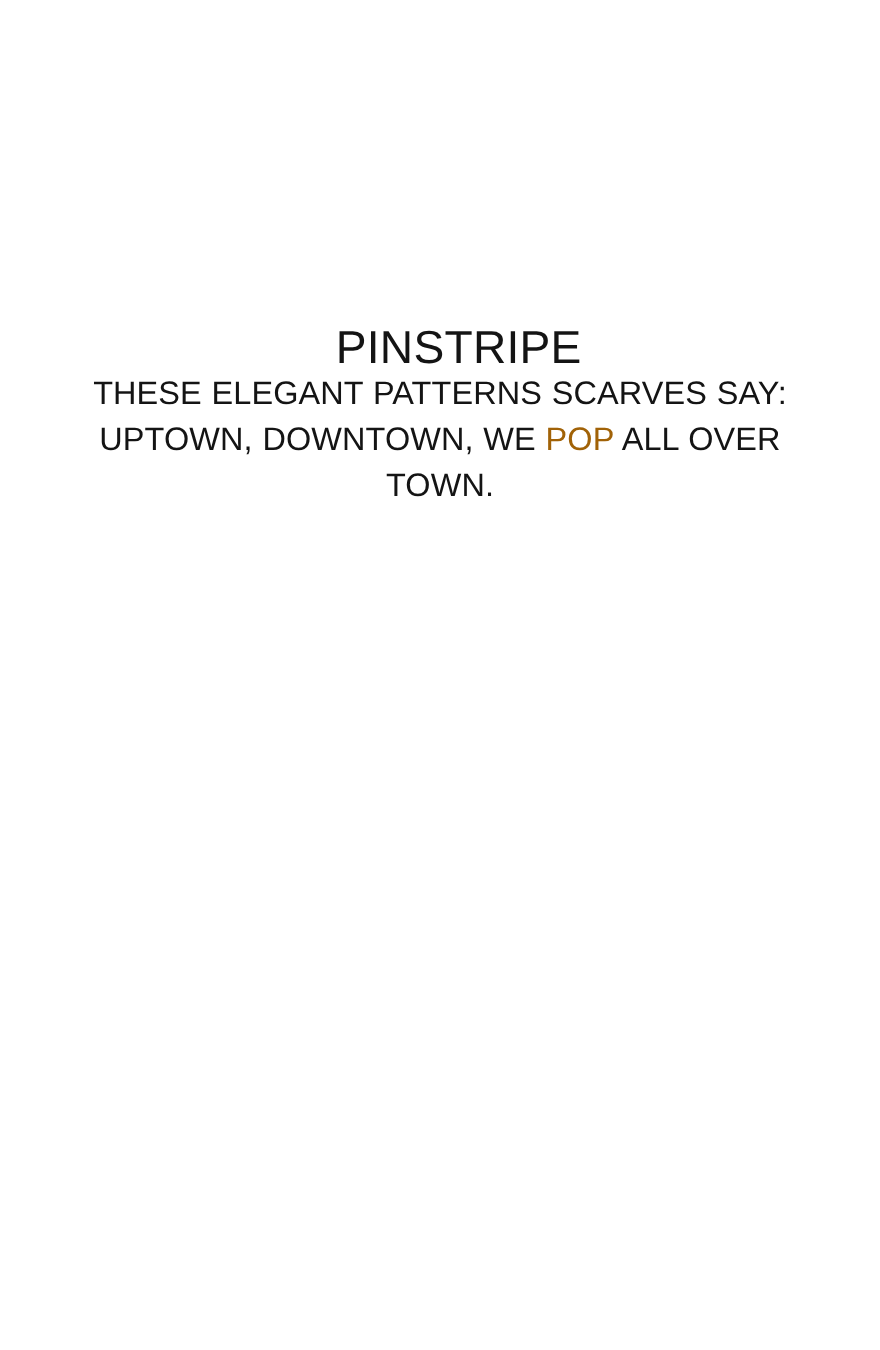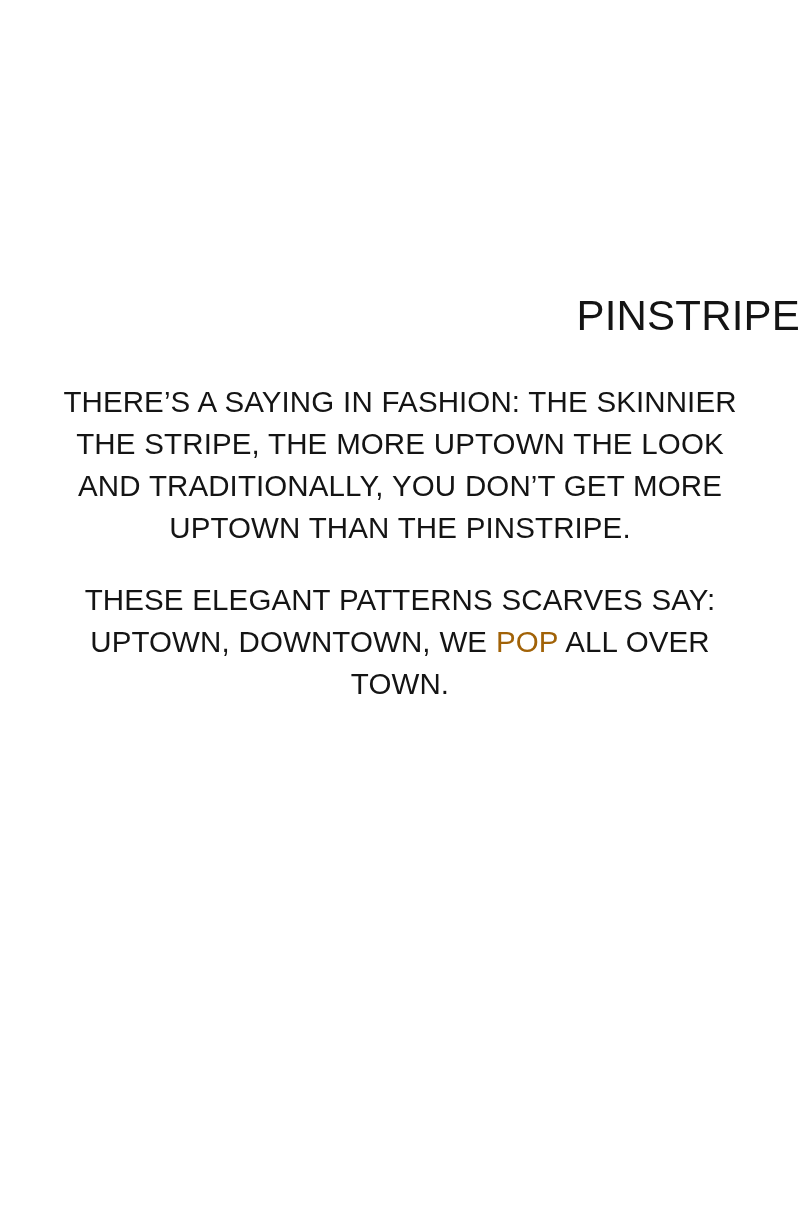--- a/index.html
+++ b/index.html
@@ -36,21 +36,21 @@
     padding: 0 0 0 34px;
     margin-top: 295px;
   }
 
   .page-title {
     font-size: 42px;
     line-height: 1.0;
     font-weight: 400;
     letter-spacing: 0.2px;
     color: #141414;
-    text-align: right;
+    text-align: center;
     margin: 0;
     white-space: nowrap;
   }
 
   
   .copy-block {
     margin: 0 auto;
     width: 724px;
     padding: 0 20px;
     box-sizing: border-box;
@@ -89,21 +89,20 @@
 
 <div class="page">
   <div class="content">
 
     <div class="title-block">
       <h1 class="page-title">PINSTRIPE</h1>
     </div>
 
     <div class="copy-block">
 
-      <p class="para para-first">THERE’S A SAYING IN FASHION: THE SKINNIER THE STRIPE, THE MORE UPTOWN THE LOOK AND TRADITIONALLY, YOU DON’T GET MORE UPTOWN THAN THE PINSTRIPE.</p>
 
 
       <p class="para"><span>THESE ELEGANT PATTERNS SCARVES SAY: UPTOWN, DOWNTOWN, WE </span><span class="accent">POP</span><span> ALL OVER TOWN.</span></p>
 
     </div>
 
     <div class="spacer-bottom"></div>
   </div>
 </div>
 

